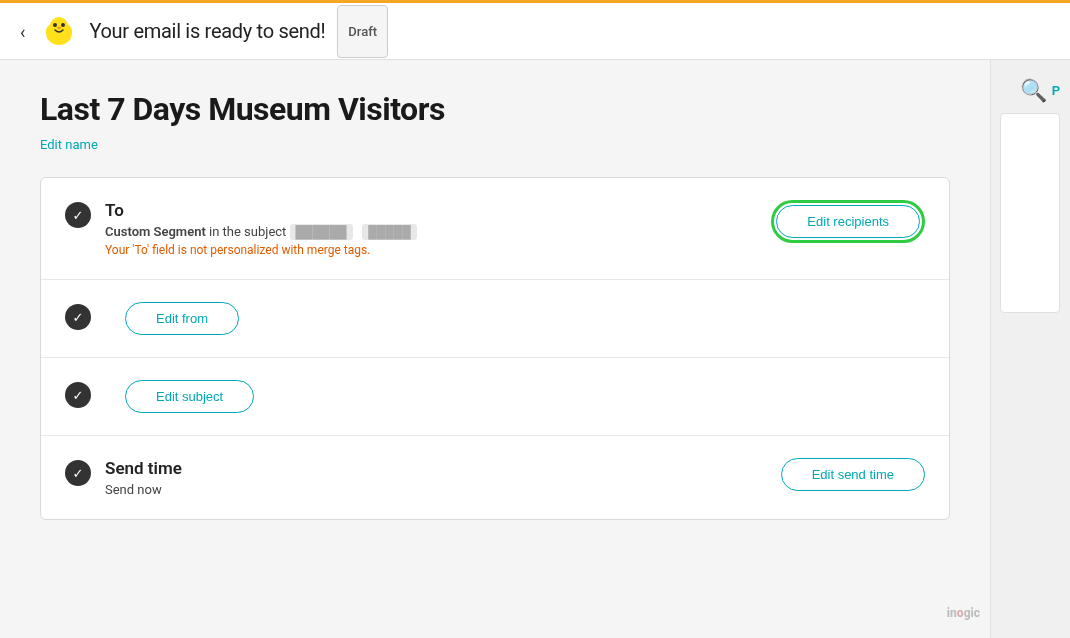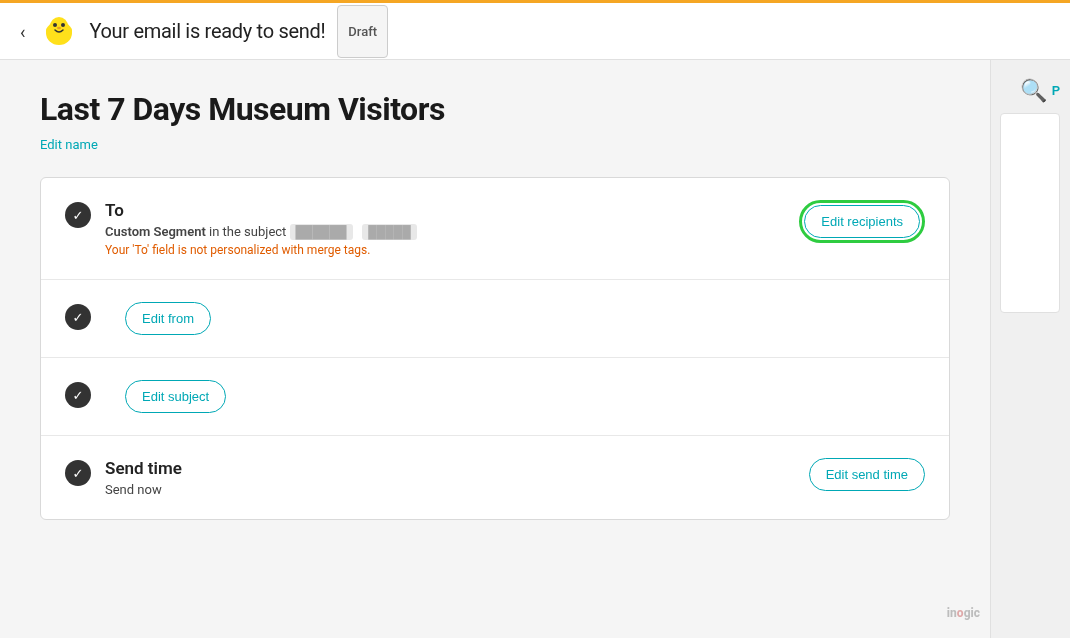--- a/index.html
+++ b/index.html
@@ -184,21 +184,21 @@
       margin-left: 20px;
       flex-shrink: 0;
     }
 
     
     .edit-btn {
       border: 1.5px solid #00a8b5;
       background: transparent;
       color: #00a8b5;
       border-radius: 50px;
-      padding: 8px 16px;
+      padding: 8px 30px;
       font-size: 13px;
       font-weight: 500;
       cursor: pointer;
       white-space: nowrap;
     }
 
     .green-outline-box {
       border: 3px solid #2ecc40;
       border-radius: 50px;
       padding: 2px;

